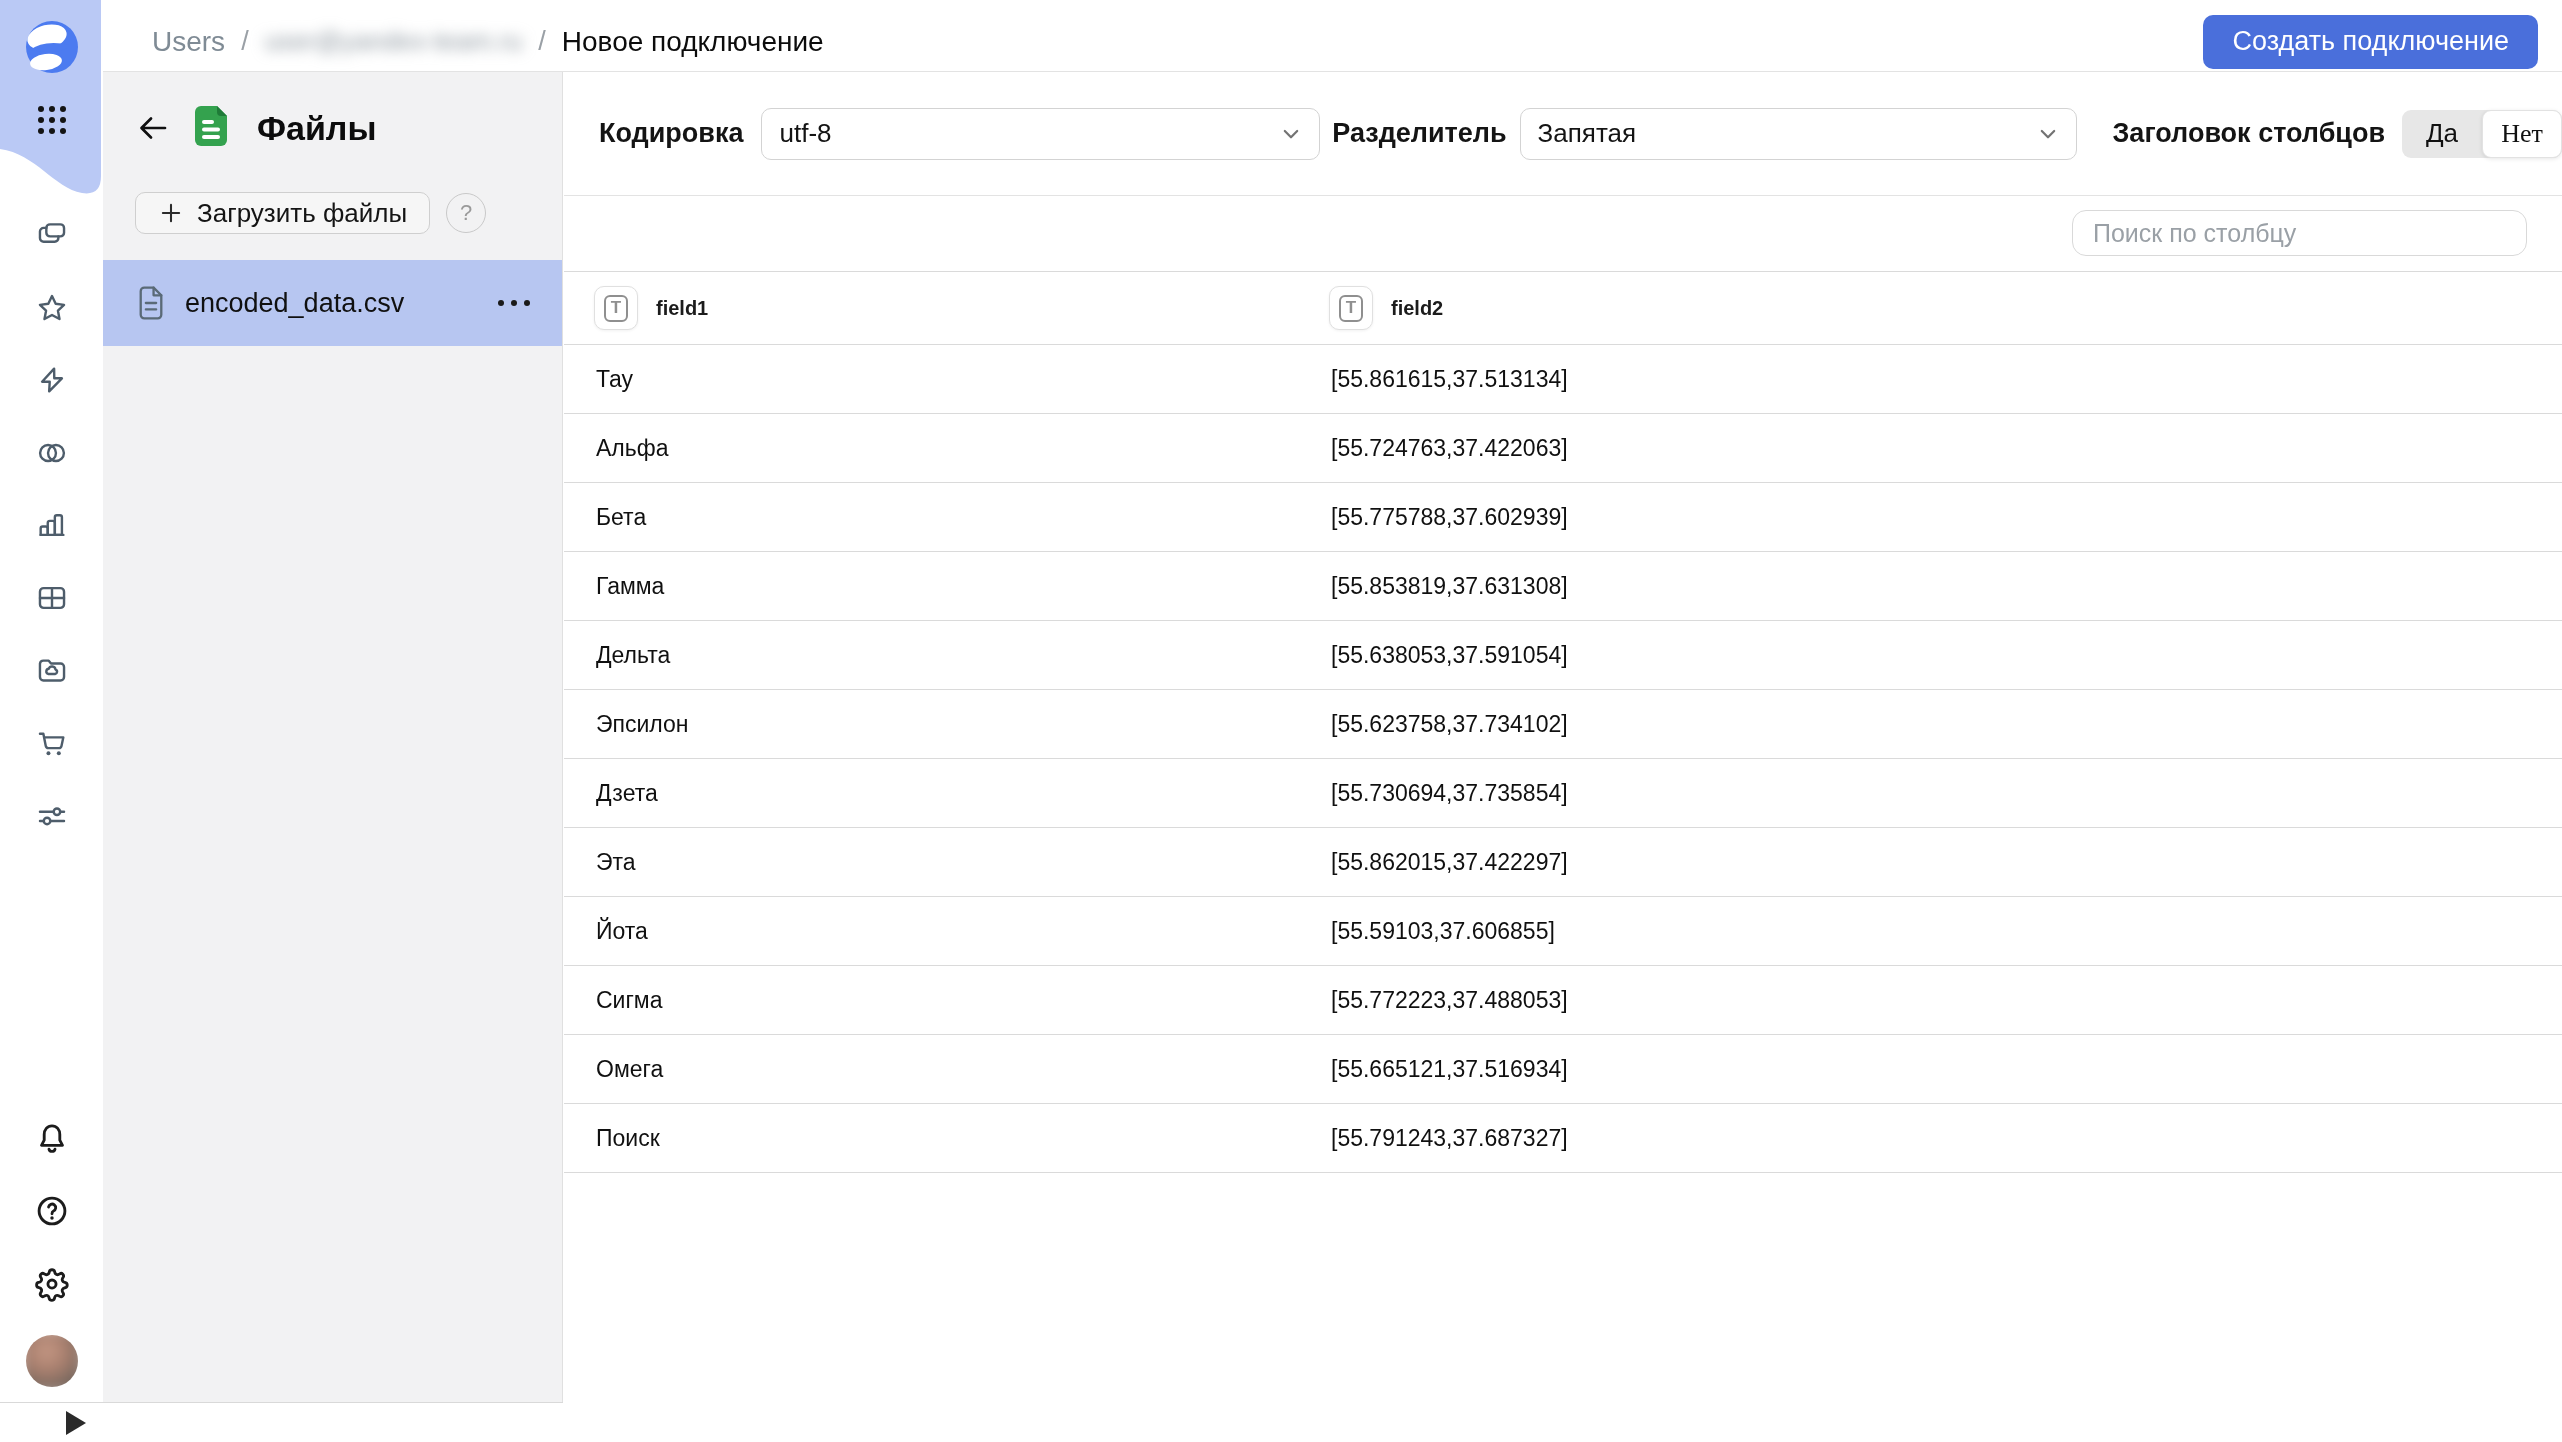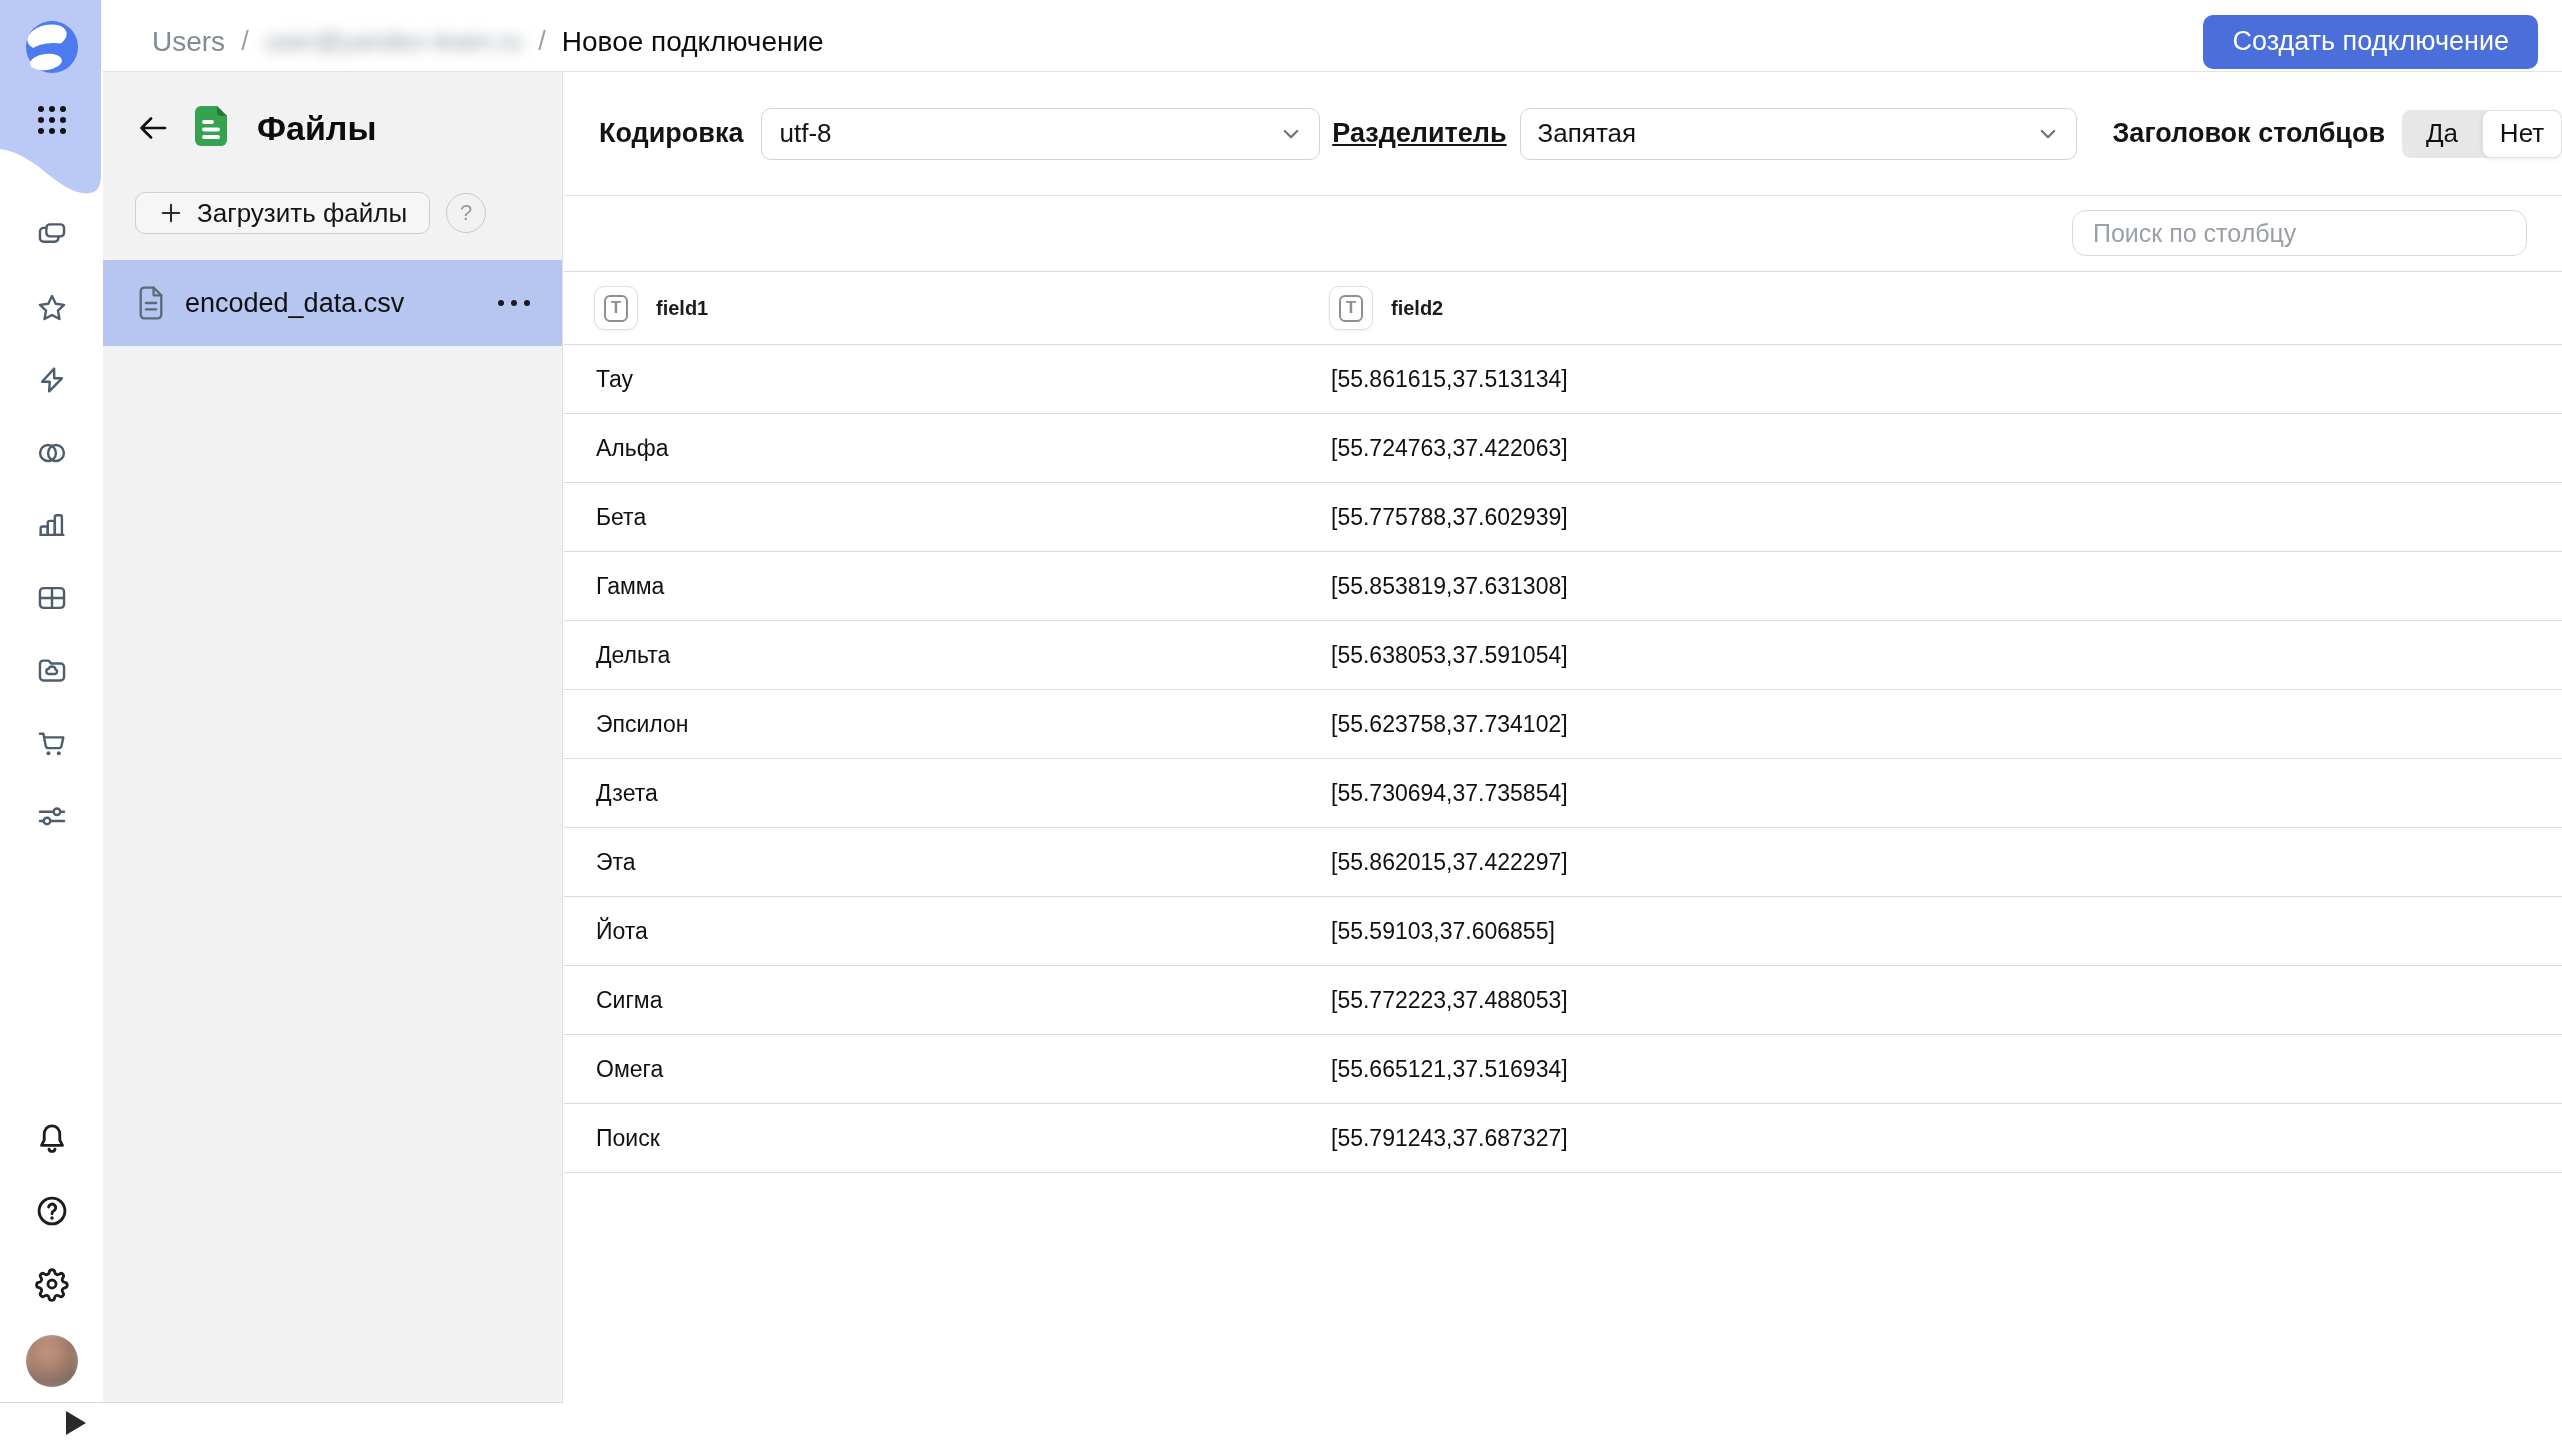--- a/index.html
+++ b/index.html
@@ -59,26 +59,26 @@
 
   
   .main { position:absolute; left:564px; top:72px; width:1998px; height:1370px; background:#fff; }
   .toolbar { height:124px; display:flex; align-items:center; padding-left:35px; border-bottom:1px solid #e3e3e3; }
   .tb-label { font-size:27px; font-weight:600; color:#141414; white-space:nowrap; }
   .select { position:relative; height:52px; border:1px solid #d3d3d3; border-radius:10px; background:#fff;
     display:flex; align-items:center; padding:0 56px 0 17px; font-size:26px; color:#141414; cursor:pointer; }
   .select .chev { position:absolute; right:17px; top:50%; transform:translateY(-50%); }
   .sel-enc { width:587px; margin-left:18px; }
   .sel-delim { width:586px; margin-left:13px; }
-  .lbl-delim { margin-left:12px;text-decoration:underline; }
+  .lbl-delim { margin-left:12px; }
   .lbl-head { margin-left:35px; }
   .seg { margin-left:17px; background:#e7e7e7; border-radius:9px; height:48px; display:flex; align-items:center; }
   .seg-opt { min-width:80px; height:48px; display:flex; align-items:center; justify-content:center;
     font-size:26px; color:#111; border-radius:9px; cursor:pointer; }
-  .seg-opt.selected { background:#fff; border:1px solid #e2e2e2; box-shadow:0 1px 4px rgba(0,0,0,.10); }
+  .seg-opt.selected { background:#fff; border:1px solid #e2e2e2; box-shadow:0 1px 4px rgba(0,0,0,.10);font-family:Liberation Serif, serif; }
 
   .search-row { position:relative; height:75px; }
   .search-input { position:absolute; right:35px; top:14px; width:455px; height:46px; border:1px solid #d9d9d9;
     border-radius:14px; padding:0 20px; font-size:25px; font-family:inherit; color:#141414; outline:none; background:#fff; }
   .search-input::placeholder { color:#9aa0a6; }
 
   .tbl { border-top:1px solid #dadada; }
   .tbl-hrow, .tbl-row { display:grid; grid-template-columns:735px 1fr; }
   .tbl-hrow { height:73px; border-bottom:1px solid #dadada; }
   .hcell { display:flex; align-items:center; padding-left:30px; gap:18px; }

